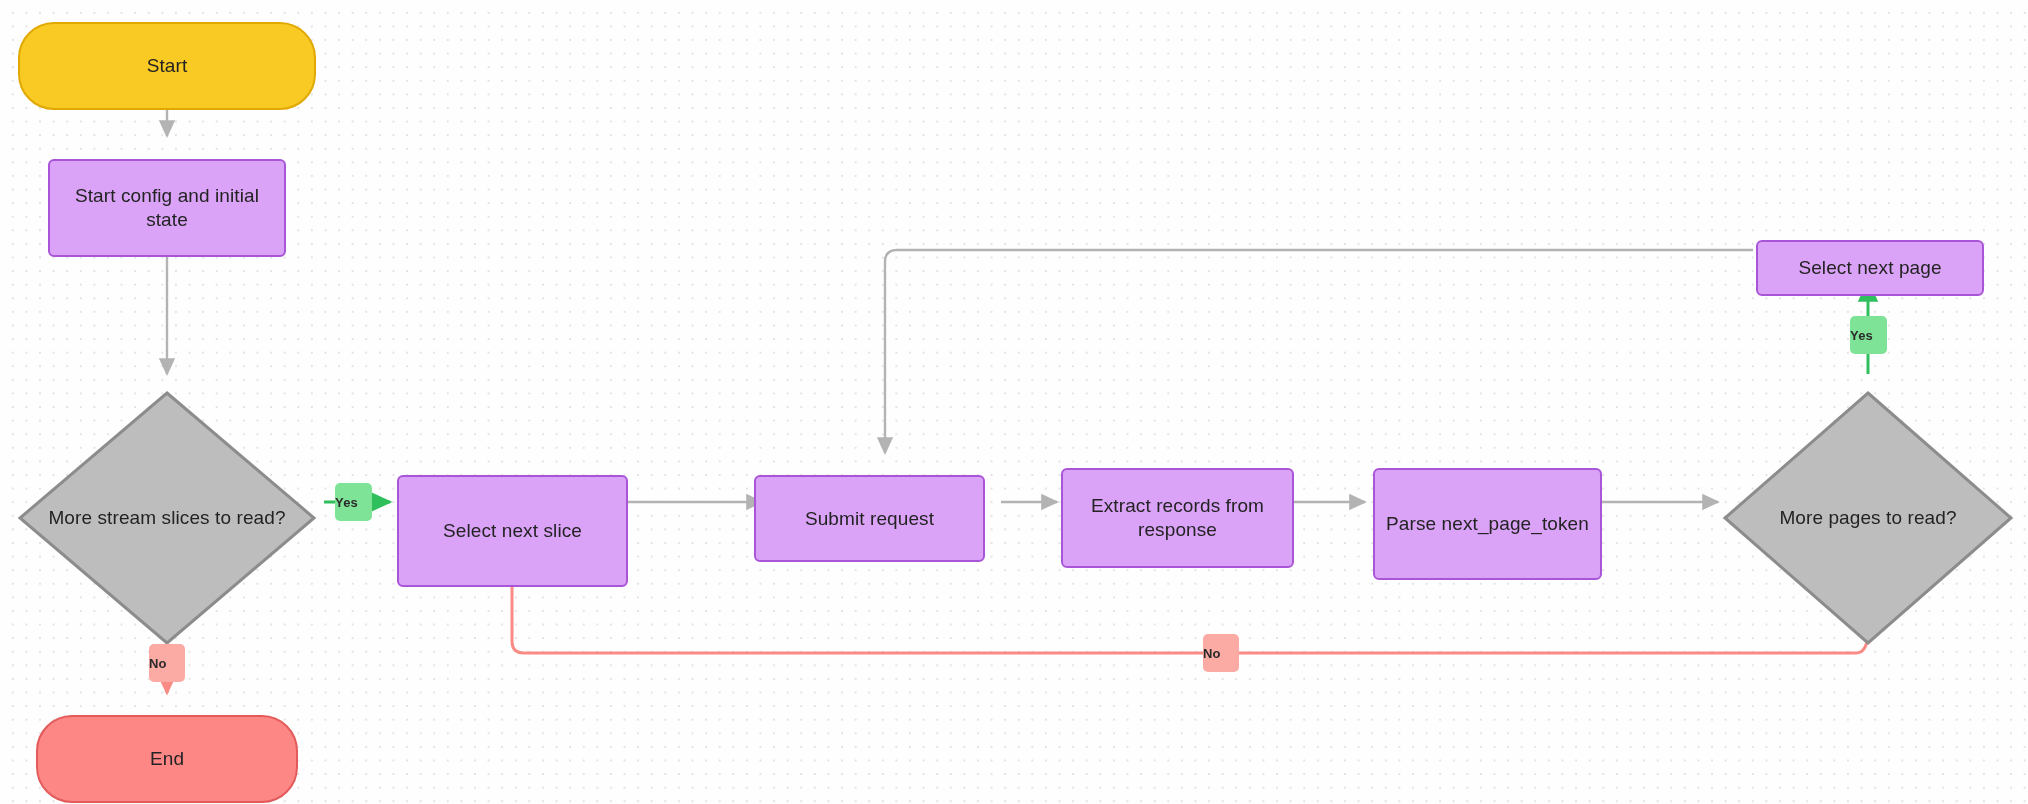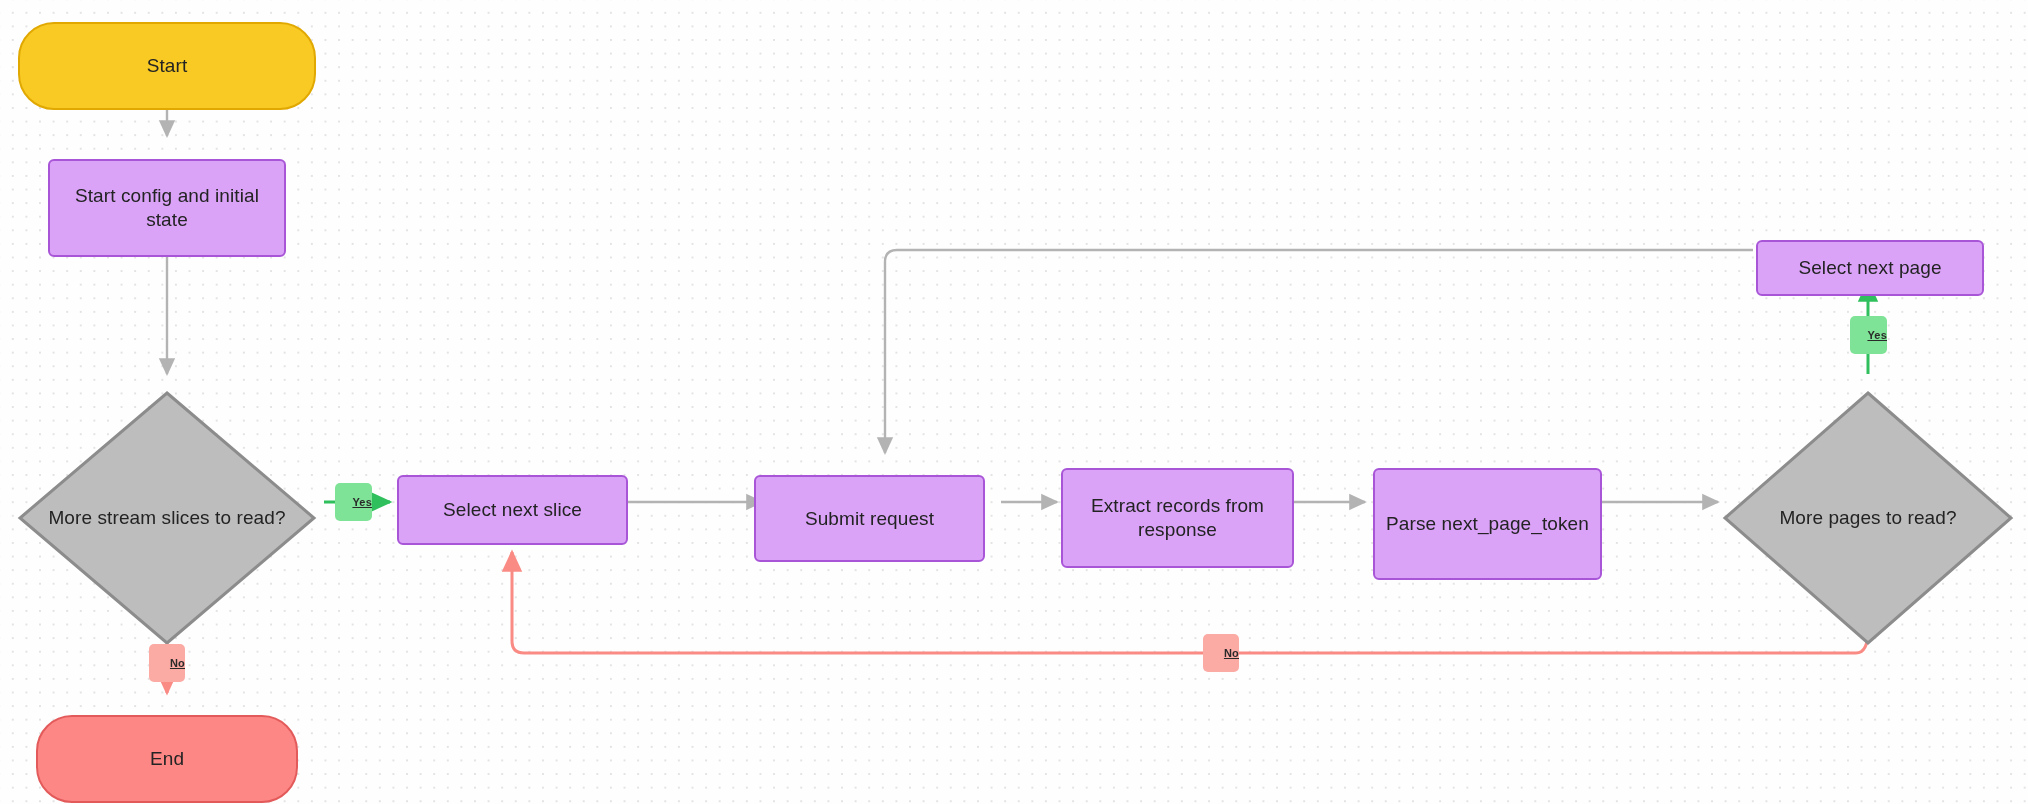--- a/index.html
+++ b/index.html
@@ -72,28 +72,27 @@
   .node-decision .diamond-text {
     position: relative;
     z-index: 2;
     padding: 0 18px;
   }
   .edge-label {
     position: absolute;
     box-sizing: border-box;
     display: flex;
     align-items: center;
-    justify-content: flex-end;
-    font-size: 11px;
+    justify-content: flex-start;
+    font-size: 13px;
     font-weight: 600;
     color: #2a2a2a;
     border-radius: 5px;
     z-index: 4;
     letter-spacing: 0.2px;
-    text-decoration: underline;
   }
   .label-yes { background: #7ee396; }
   .label-no  { background: #fcaaa4; }
 </style>
 </head>
 <body>
 
 <div id="canvas">
 
   <svg id="edge-layer" viewBox="0 0 2028 804" xmlns="http://www.w3.org/2000/svg">
@@ -155,21 +154,21 @@
     <svg class="diamond-svg" viewBox="0 0 300 256" preserveAspectRatio="none">
       <polygon points="150,3 297,128 150,253 3,128" fill="#bdbdbd" stroke="#8c8c8c" stroke-width="3"></polygon>
     </svg>
     <span class="diamond-text">More stream slices to read?</span>
   </div>
 
   <div class="node node-terminal node-end" style="left:36px; top:699px; width:262px; height:88px;">
     <span>End</span>
   </div>
 
-  <div class="node node-process" style="left:397px; top:459px; width:231px; height:70px;">
+  <div class="node node-process" style="left:397px; top:459px; width:231px; height:112px;">
     <span>Select next slice</span>
   </div>
 
   <div class="node node-process" style="left:754px; top:459px; width:231px; height:87px;">
     <span>Submit request</span>
   </div>
 
   <div class="node node-process" style="left:1061px; top:452px; width:233px; height:100px;">
     <span>Extract records from response</span>
   </div>

